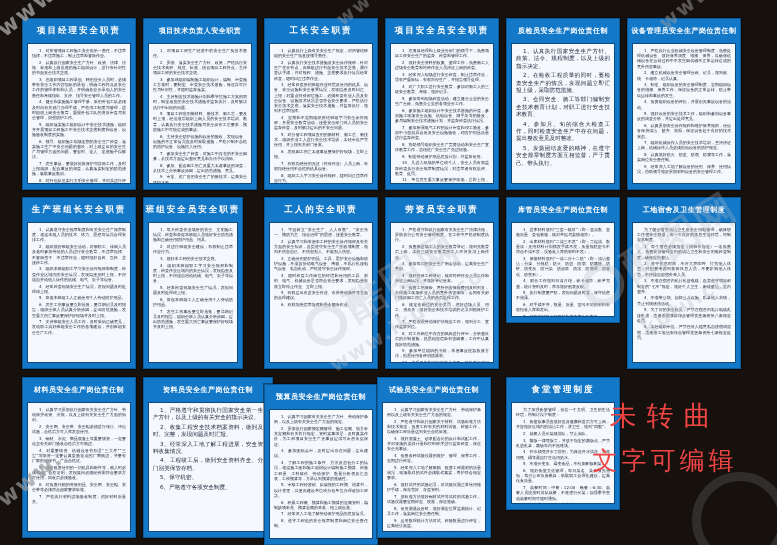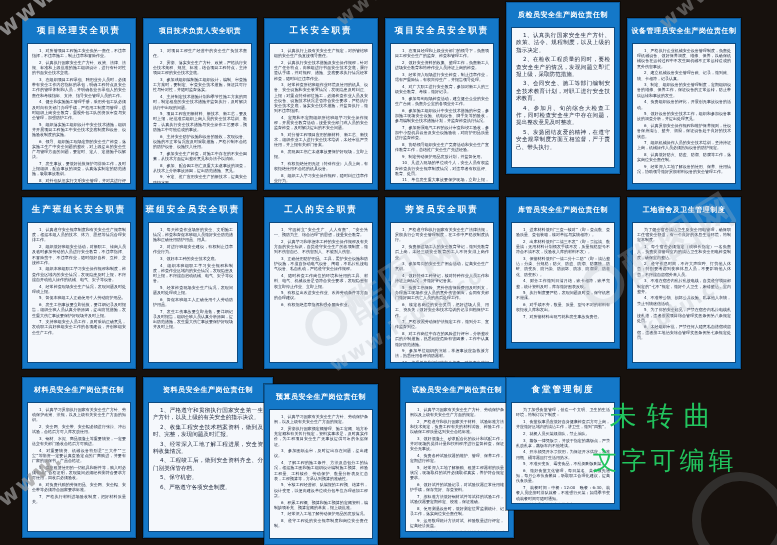--- a/index.html
+++ b/index.html
@@ -68,21 +68,21 @@
   }
   .wm-arc{
     width:96px;height:96px;border-radius:50%;
     border:9px solid #8f949c;opacity:.22;box-sizing:border-box;
   }
 
   
   .caption{
     position:absolute;left:552px;top:398px;width:226px;
     text-align:center;z-index:20;
-    color:#22c55e;
+    color:#ef4444;
     font-family:"DejaVu Serif",serif;
   }
   .caption-line1{font-size:27px;letter-spacing:10px;margin:0 0 10px 0;}
   .caption-line2{font-size:25px;letter-spacing:4px;margin:0;}
 </style>
 </head>
 <body>
 
 <div class="canvas">
 
@@ -140,21 +140,21 @@
           <p>5、参加每旬现场检查活动，建立健全企业的安全生产台账，负责办公室的各项业务工作。</p>
           <p>6、参加施工组织设计中安全技术措施的审查，参加施工现场安全设施、机电设备、脚手架等的验收，参与编制安全技术措施计划，并监督检查执行情况。</p>
           <p>7、参加附属电气工程的设计审查和竣工验收，参加中小型机具设备及安全设施验收，对防护用品质量进行监督检查。</p>
           <p>8、协助领导组织安全生产竞赛活动和安全生产宣传教育工作，总结推广安全生产先进经验。</p>
           <p>9、制定劳动保护用品发放计划，并监督使用。</p>
           <p>10、凡进入现场的单位或个人，安全人员有权监督检查执行安全规章制度情况，对违章者有权批评、教育、处罚。</p>
           <p>11、单位发生重大事故要保护现场，立即上报，并协助有关部门调查处理。</p>
         </div>
   </div>
 
-  <div class="poster" style="left: 506px; top: 2px; width: 114px; height: 172px;">
+  <div class="poster" style="left: 506px; top: 18px; width: 114px; height: 172px;">
     <div class="poster-title long">质检员安全生产岗位责任制</div>
     <div class="poster-body large">
           <p>1、认真执行国家安全生产方针、政策、法令、规程制度，以及上级的指示决定。</p>
           <p>2、在检收工程质量的同时，要检查安全生产的情况，发现问题立即汇报上级，采取防范措施。</p>
           <p>3、会同安全、施工等部门编制安全技术教育计划，对职工进行安全技术教育。</p>
           <p>4、参加月、旬的综合大检查工作，同时检查安全生产中存在问题，提出整改意见及时整改。</p>
           <p>5、发扬团结友爱的精神，在遵守安全规章制度方面互相监督，严于责己、带头执行。</p>
         </div>
   </div>
 
@@ -220,21 +220,21 @@
           <p>4、做好特殊工种登记，核对特种作业人员工作和持证上岗情况，并做好登记备案。</p>
           <p>5、负责工伤保险、意外伤害保险费用及时列支，办理施工现场作业人员的意外伤害保险，会同有关部门做好因工伤亡人员的善后处理工作。</p>
           <p>6、核定各岗位的安全奖罚，把好进场人员、用工、资质关，做好安全和技术培训的记录归档保护工作。</p>
           <p>7、严格按照劳动保护法规定工作，做到分工、宣传监督到位。</p>
           <p>8、对工作岗位中存在的风险进行评审，分析整改后的控制措施，熟悉相应危险有害因素，工作中认真做好防范措施。</p>
           <p>9、参加单位组织的演练，掌握事故应急救援方法，熟悉使用各种消防器材。</p>
           <p>10、接受单位和部门的安全检查，对检查出的问题及时整改到位。</p>
         </div>
   </div>
 
-  <div class="poster" style="left: 506px; top: 197px; width: 114px; height: 152px; justify-content: space-between;">
+  <div class="poster" style="left: 506px; top: 197px; width: 114px; height: 126px; justify-content: space-between;">
     <div class="poster-title long">库管员安全生产岗位责任制</div>
     <div class="poster-body">
           <p>1、进库材料做到“三查一核对”（即：查点数、查验质量、查包装箱，核对单据与实物相符）。</p>
           <p>2、出库材料做到“二清三不发”（即：票据清、数量清；无用材料计划领发手续不发，质量规格型号不符合不清不发，没验收入库的材料不发）。</p>
           <p>3、保管材料做到“一清二分十二防”（即：清洁整洁；分类、分规格；防火、防盗、防潮、防腐蚀、防蛀、防变质、防污染、防损坏、防冻、防潮湿、防老化、防变形）。</p>
           <p>4、财务工作做到日清月结，账卡相符，账单完整，统计资料及时，库存做好图表反映。</p>
           <p>5、执行制度要严格，发现问题及时查，保守机密不泄露。</p>
           <p>6、对手续不齐，数量、质量、型号不对的材料有权拒收入库和发出。</p>
           <p>7、对所管材料出现亏耗和发生事故负责任。</p>
         </div>
@@ -285,21 +285,21 @@
           <p>2、贯彻执行国家颁定额管理、施工定额、地方补充定额和有关暂行规定，资料实事求是，及时真实作价，为工程项目安全生产无事故提供可靠的依据保证。</p>
           <p>3、参加图纸会审，及时提出存在问题，提出建议。</p>
           <p>4、了解工程的施工条件、方法及总包分工的情况，根据施工图和施工组织设计编制施工预算、检验工程量、工料核价、劳动保护、数量分析表及汇总表，工程预算等，方承认到预算的准确性。</p>
           <p>5、审核工程经营部、队编报的工程预、结算书，设计变更，以便向建设单位或分包单位办理追加工程款。</p>
           <p>6、积累工程概、预算和施工预算的定额资料，编制缺项补充、预算定额的草案，报上级批准。</p>
           <p>7、经常深入工地了解劳动保护用品的发放情况。</p>
           <p>8、遵守工程处的安全规章制度和岗位安全责任制。</p>
         </div>
   </div>
 
-  <div class="poster" style="left: 400px; top: 377px; width: 114px; height: 161px;">
+  <div class="poster" style="left: 377px; top: 377px; width: 114px; height: 161px;">
     <div class="poster-title long">试验员安全生产岗位责任制</div>
     <div class="poster-body">
           <p>1、认真学习国家有关安全生产方针、劳动保护条例以及上级有关安全生产方面的规定。</p>
           <p>2、严格遵守和执行国家关于材料、试验标准方法和技术规定，负责工程有关的材料试验、检验工作，以确保工程质量达到安全合格标准。</p>
           <p>3、做好混凝土、砂浆配合比的设计和试配工作，并对现场的搅拌计量和投料程序进行监督检查，保证安全无事故。</p>
           <p>4、负责各种试验仪器的维护、管理、保养工作，定期进行检定。</p>
           <p>5、经常深入工地了解新购、租赁工程器材的质量状况，现场取样的试件必须取样真实，养护符合规定要求。</p>
           <p>6、做好试件的试验记录，对试验仪器正常使用维护手续，保存完好、存查资料。</p>
           <p>7、按标准方法做好钢材试件等试样的试验工作，试验仪器要定期检定、校准，保证准确。</p>
           <p>8、使用测温设备时，做好测定位置监测统计、记录工作，落实岗位安全责任制。</p>

